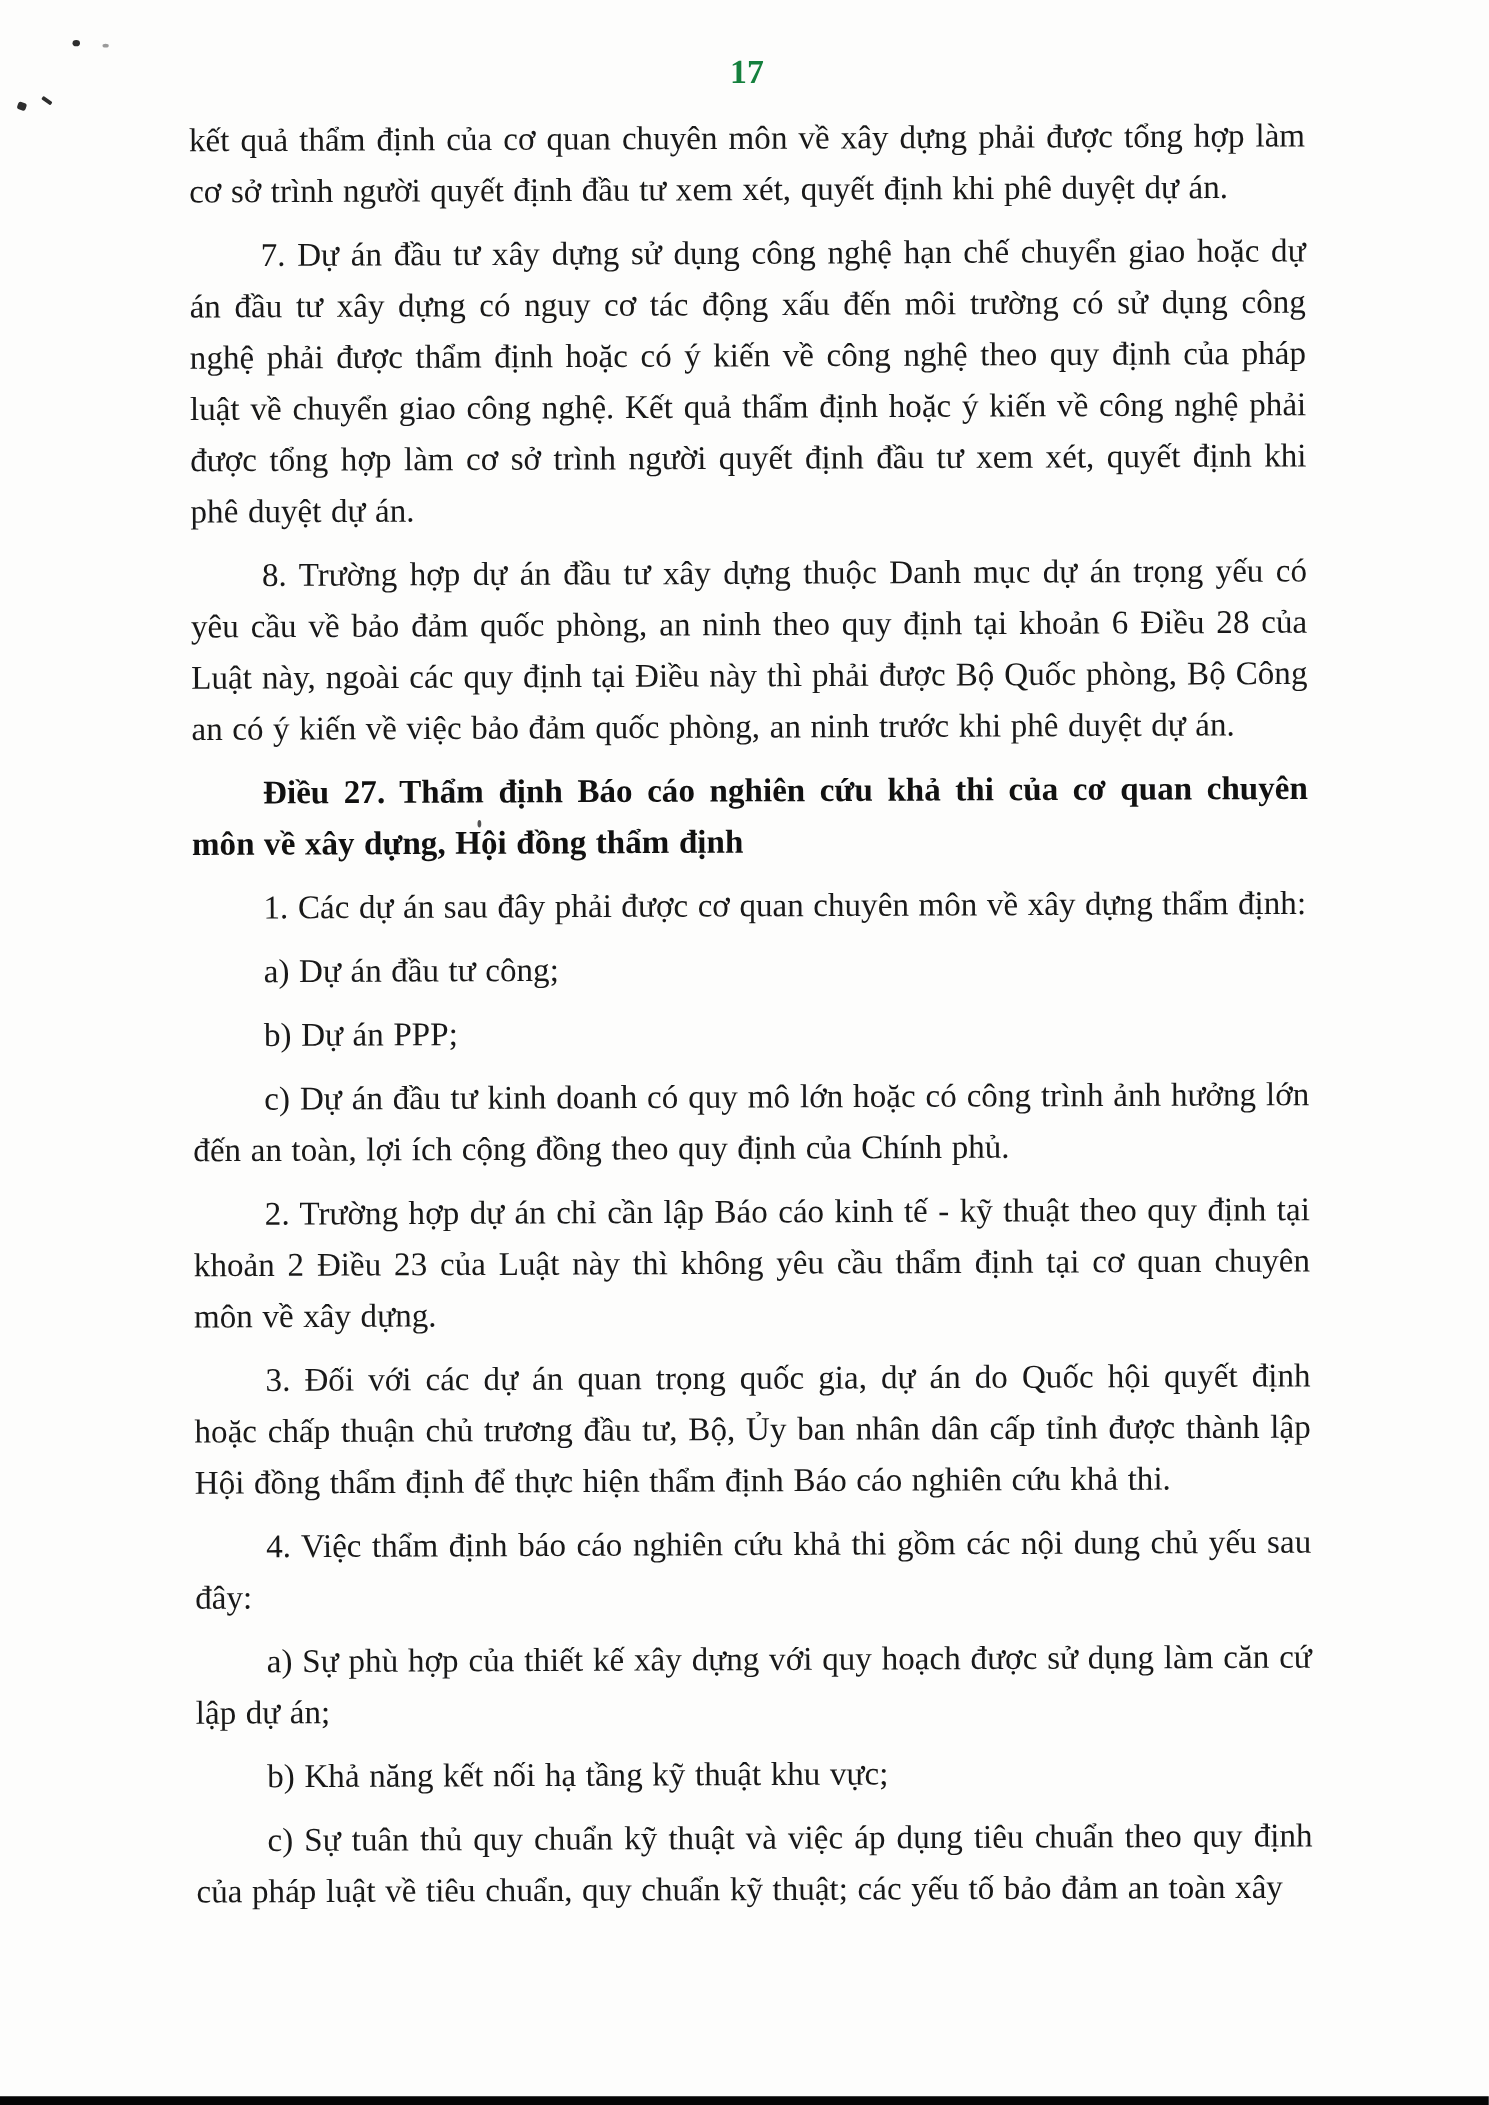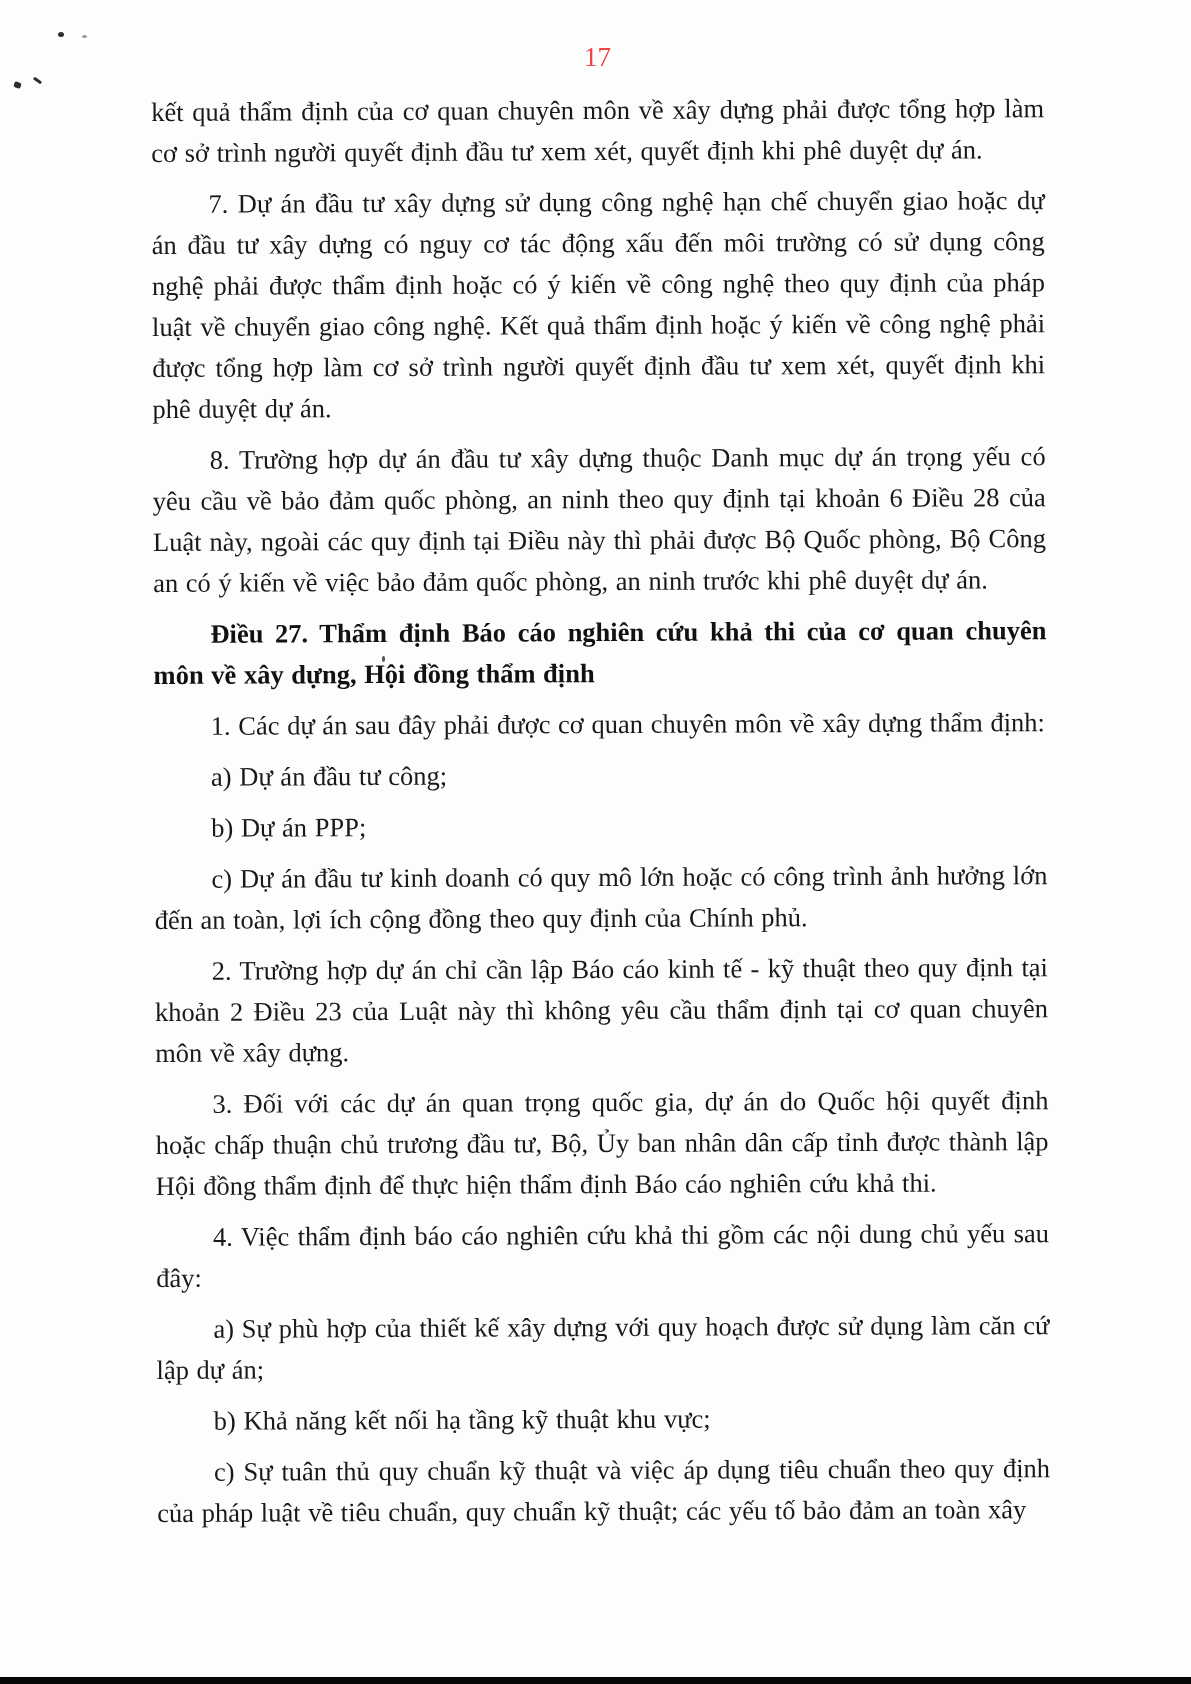--- a/index.html
+++ b/index.html
@@ -12,21 +12,22 @@
   }
   .page {
     position:absolute; inset:0;
     background:#fdfdfc;
   }
   .page-number {
     position:absolute;
     top:42px; left:151px; width:893px;
     text-align:center;
     font-size:27px;
-    color:#ef4444;
+    color:#15803d;
+    font-weight:bold;
   }
   .content {
     position:absolute;
     top:92px; left:151px; width:893px;
     transform:rotate(-0.25deg);
     transform-origin:left top;
   }
   .para {
     margin:0 0 10px 0;
     font-size:26.5px;

